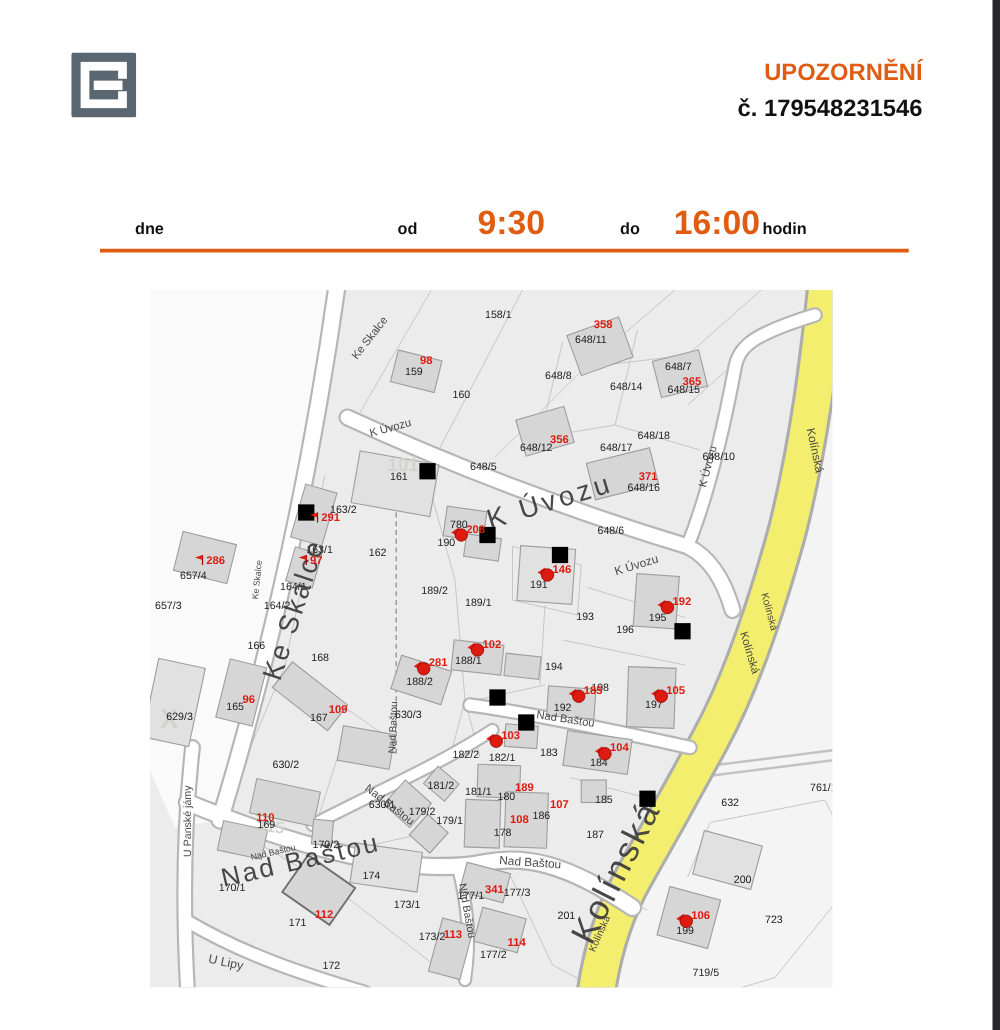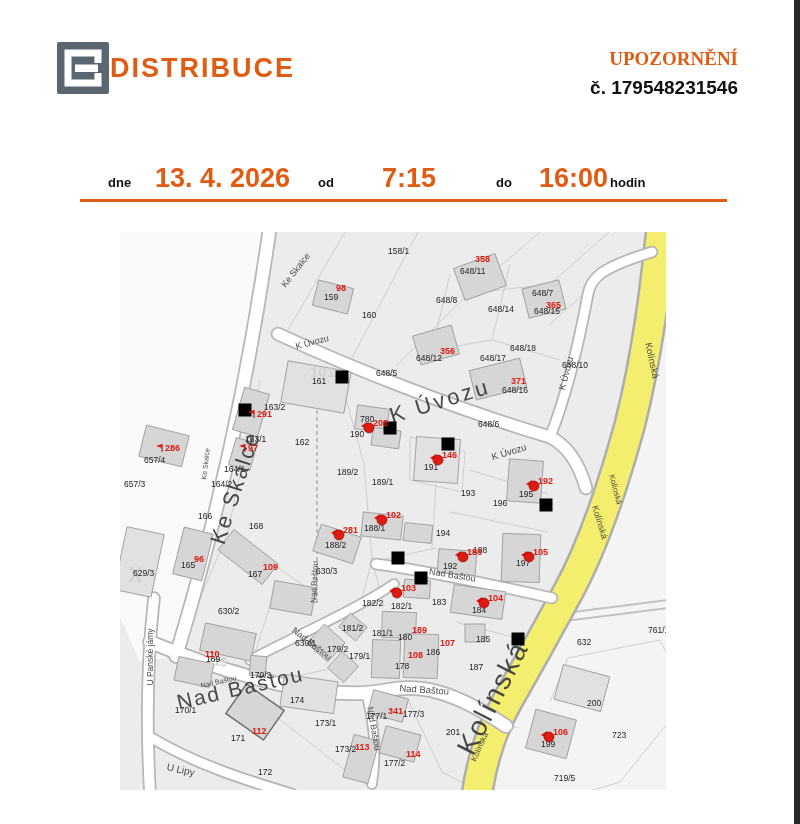--- a/index.html
+++ b/index.html
@@ -3,21 +3,21 @@
 <meta charset="utf-8">
 <style>
   html,body{margin:0;padding:0;width:800px;height:824px;overflow:hidden;background:#fff;
     font-family:"Liberation Sans","DejaVu Sans",sans-serif;}
   .page{position:relative;width:800px;height:824px;background:#fff;}
   .edge-strip{position:absolute;right:0;top:0;width:6px;height:824px;background:#28282B;}
   .logo{position:absolute;left:57px;top:42px;width:52px;height:52px;}
   .brand{position:absolute;left:110px;top:42px;height:52px;line-height:52px;
     font-size:27px;font-weight:bold;letter-spacing:2px;color:#E05C12;}
   .notice{position:absolute;right:62px;top:44px;text-align:right;line-height:29px;font-weight:bold;font-size:19px;}
-  .notice .l1,.notice .l2{color:#E05C12;font-family:Liberation Serif, serif;}
+  .notice .l1,.notice .l2{color:#E05C12;}
   .notice .l3{color:#111;}
   .sched{position:absolute;left:0;top:160px;width:688px;height:45px;}
   .sched span{position:absolute;white-space:nowrap;}
   .lbl{font-size:13px;font-weight:bold;color:#111;top:15px;}
   .val{font-size:27px;font-weight:bold;color:#E05C12;top:3px;}
   .rule{position:absolute;left:80px;top:199px;width:647px;height:3px;background:#E05C12;}
   .mapbox{position:absolute;left:120px;top:232px;width:546px;height:558px;overflow:hidden;}
   .footer{position:absolute;left:62px;top:814px;width:680px;height:10px;overflow:hidden;
     font-size:15px;font-weight:bold;color:#E05C12;white-space:nowrap;}
   svg text{user-select:none;}
@@ -28,32 +28,30 @@
 <div class="page">
 
   <div class="logo">
     <svg width="52" height="52" viewBox="0 0 52 52">
       <rect x="0" y="0" width="52" height="52" rx="2" fill="#5B6770"></rect>
       <rect x="11" y="11" width="30" height="30" fill="none" stroke="#FFFFFF" stroke-width="7"></rect>
       <rect x="34" y="21" width="16" height="10" fill="#5B6770"></rect>
       <rect x="18" y="22.5" width="23" height="7.5" fill="#FFFFFF"></rect>
     </svg>
   </div>
-  <div class="brand">DISTRIBUCE</div>
 
   <div class="notice">
     <div class="l1">UPOZORNĚNÍ</div>
     <div class="l3">č. 179548231546</div>
   </div>
 
   <div class="sched">
     <span class="lbl" style="left:108px">dne</span>
-    <span class="val" style="left:155px">13. 4. 2026</span>
     <span class="lbl" style="left:318px">od</span>
-    <span class="val" style="left:382px">7:15</span>
+    <span class="val" style="left:382px">9:30</span>
     <span class="lbl" style="left:496px">do</span>
     <span class="val" style="left:539px">16:00</span>
     <span class="lbl" style="left:610px">hodin</span>
   </div>
   <div class="rule"></div>
 
   <div class="mapbox">
     <svg id="map-svg" width="546" height="558" viewBox="0 0 546 558">
         <rect x="-2" y="-2" width="550" height="562" fill="#ECECEC"></rect>
         <path d="M-2,-2 L150,-2 C136,86 108,270 56,424 L20,430 L-2,380 Z" fill="#FAFAFA"></path>

